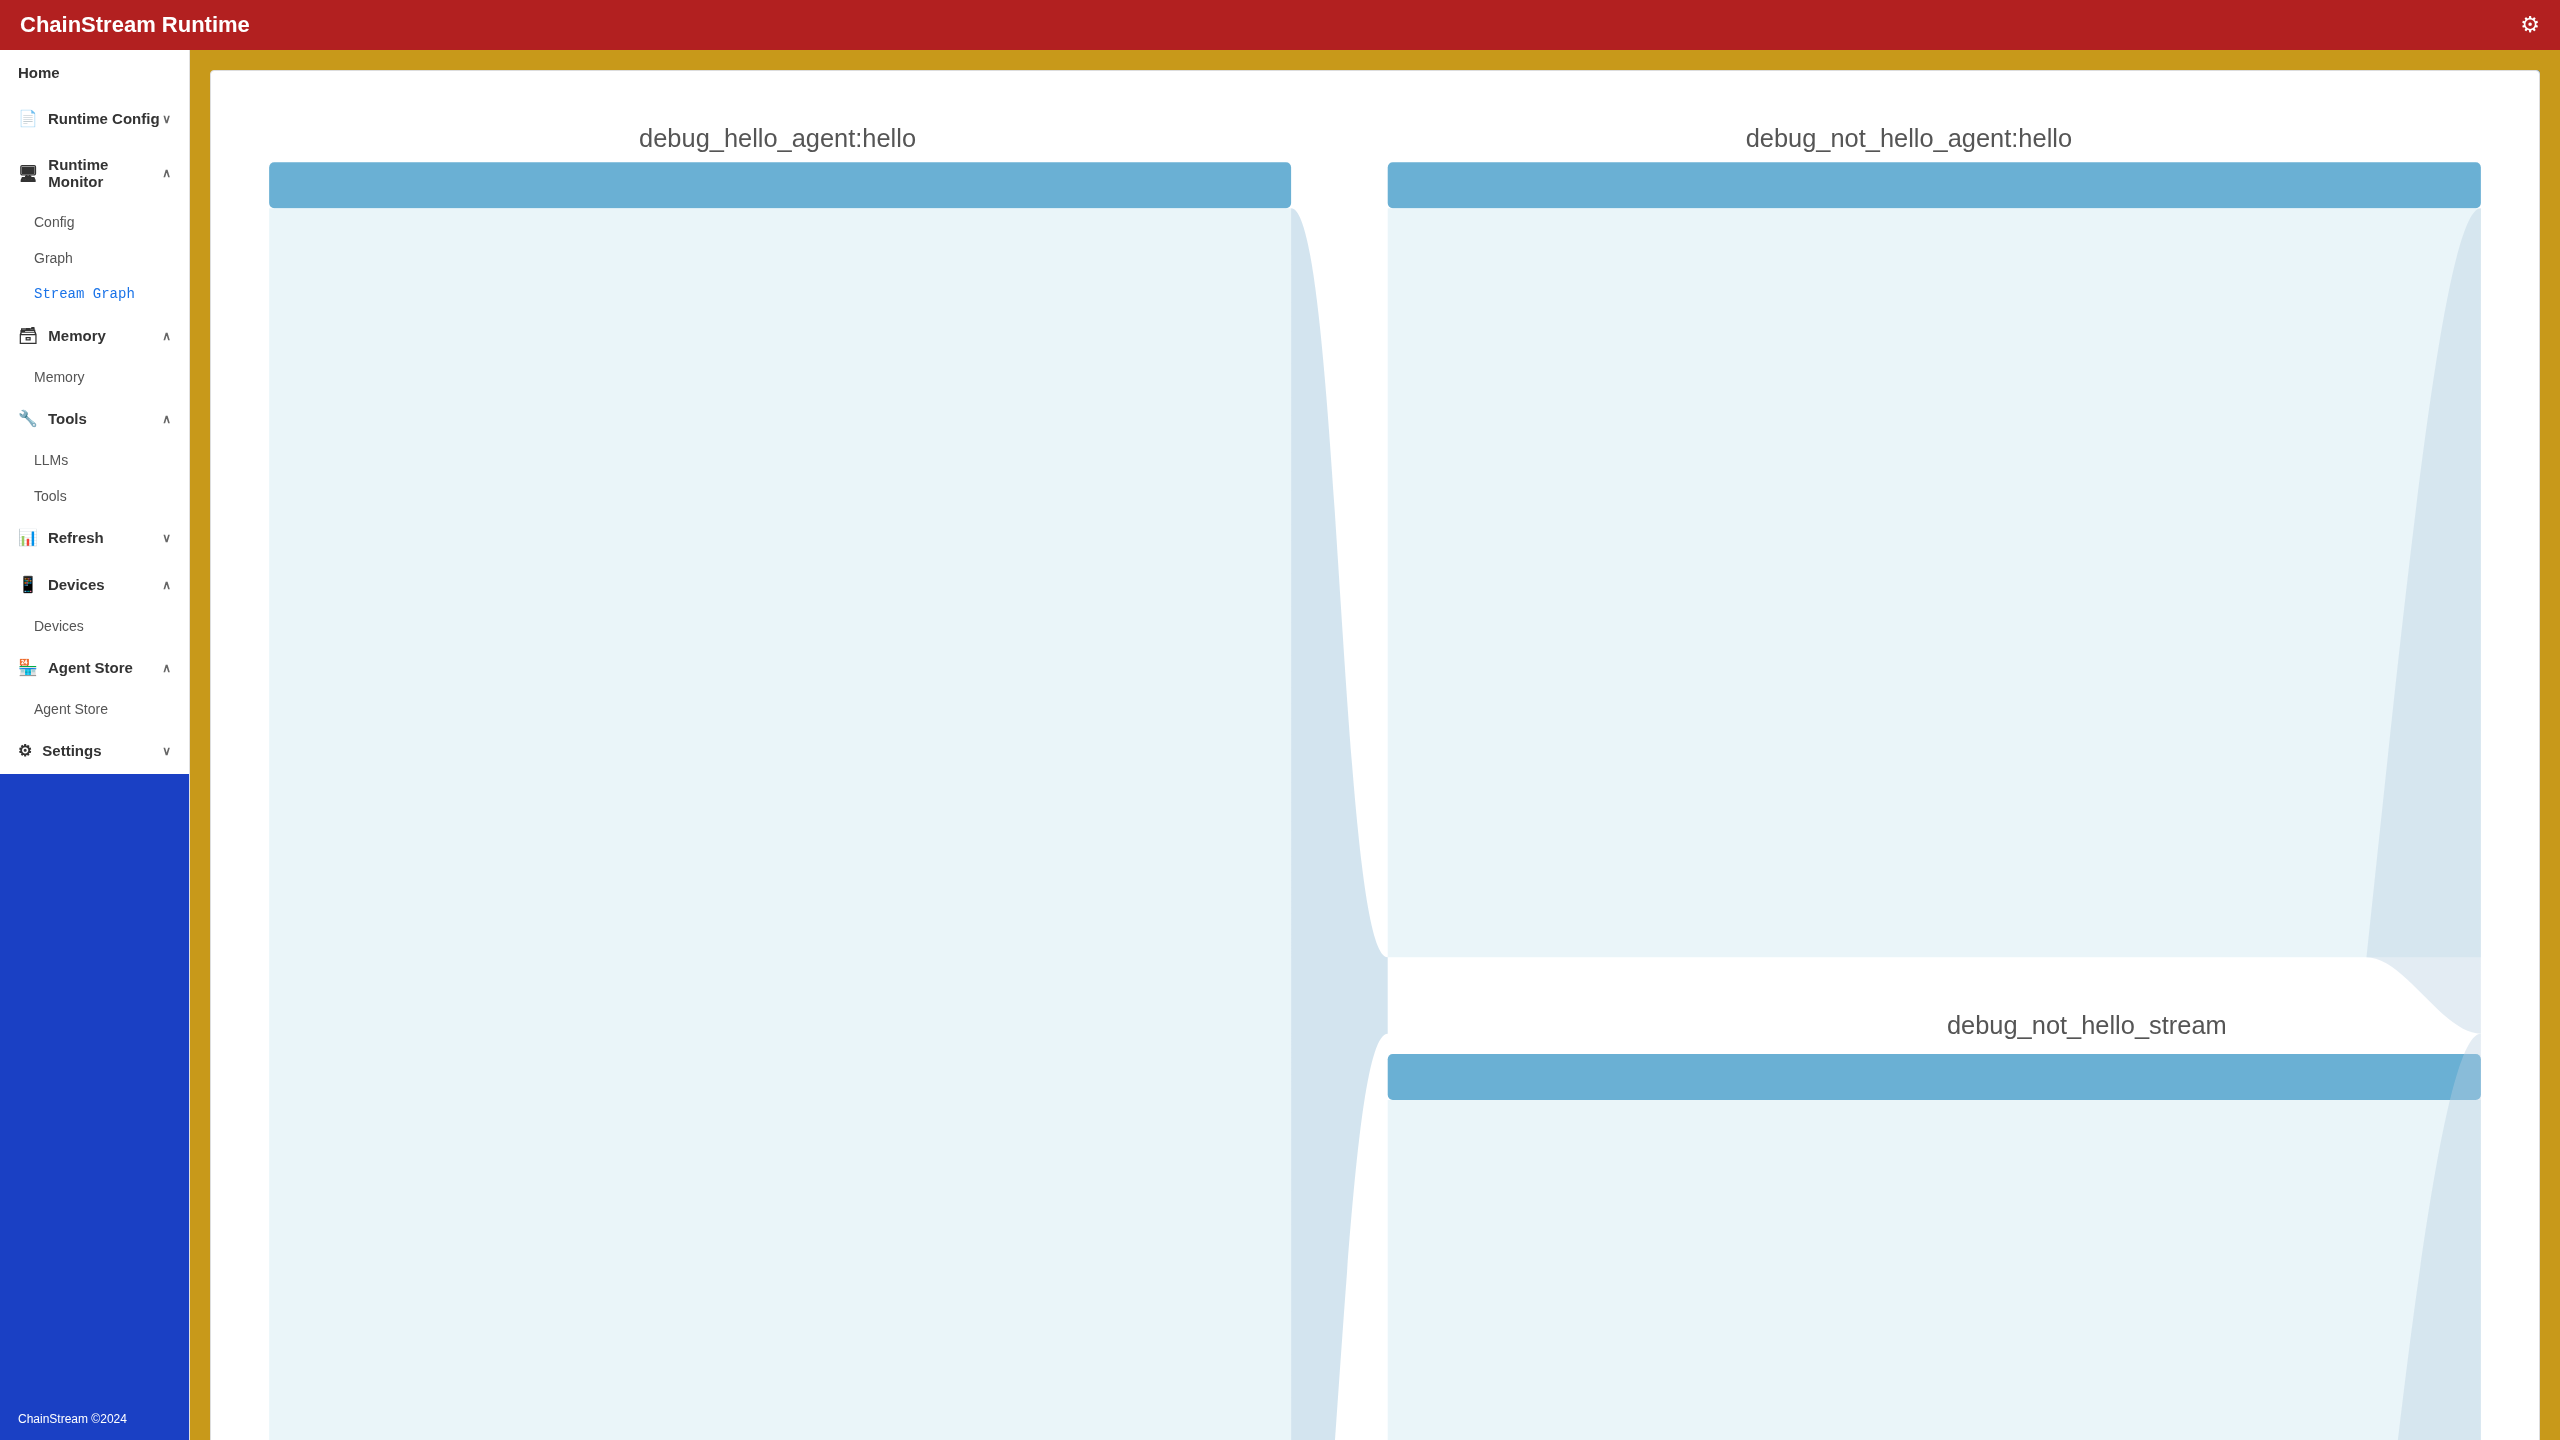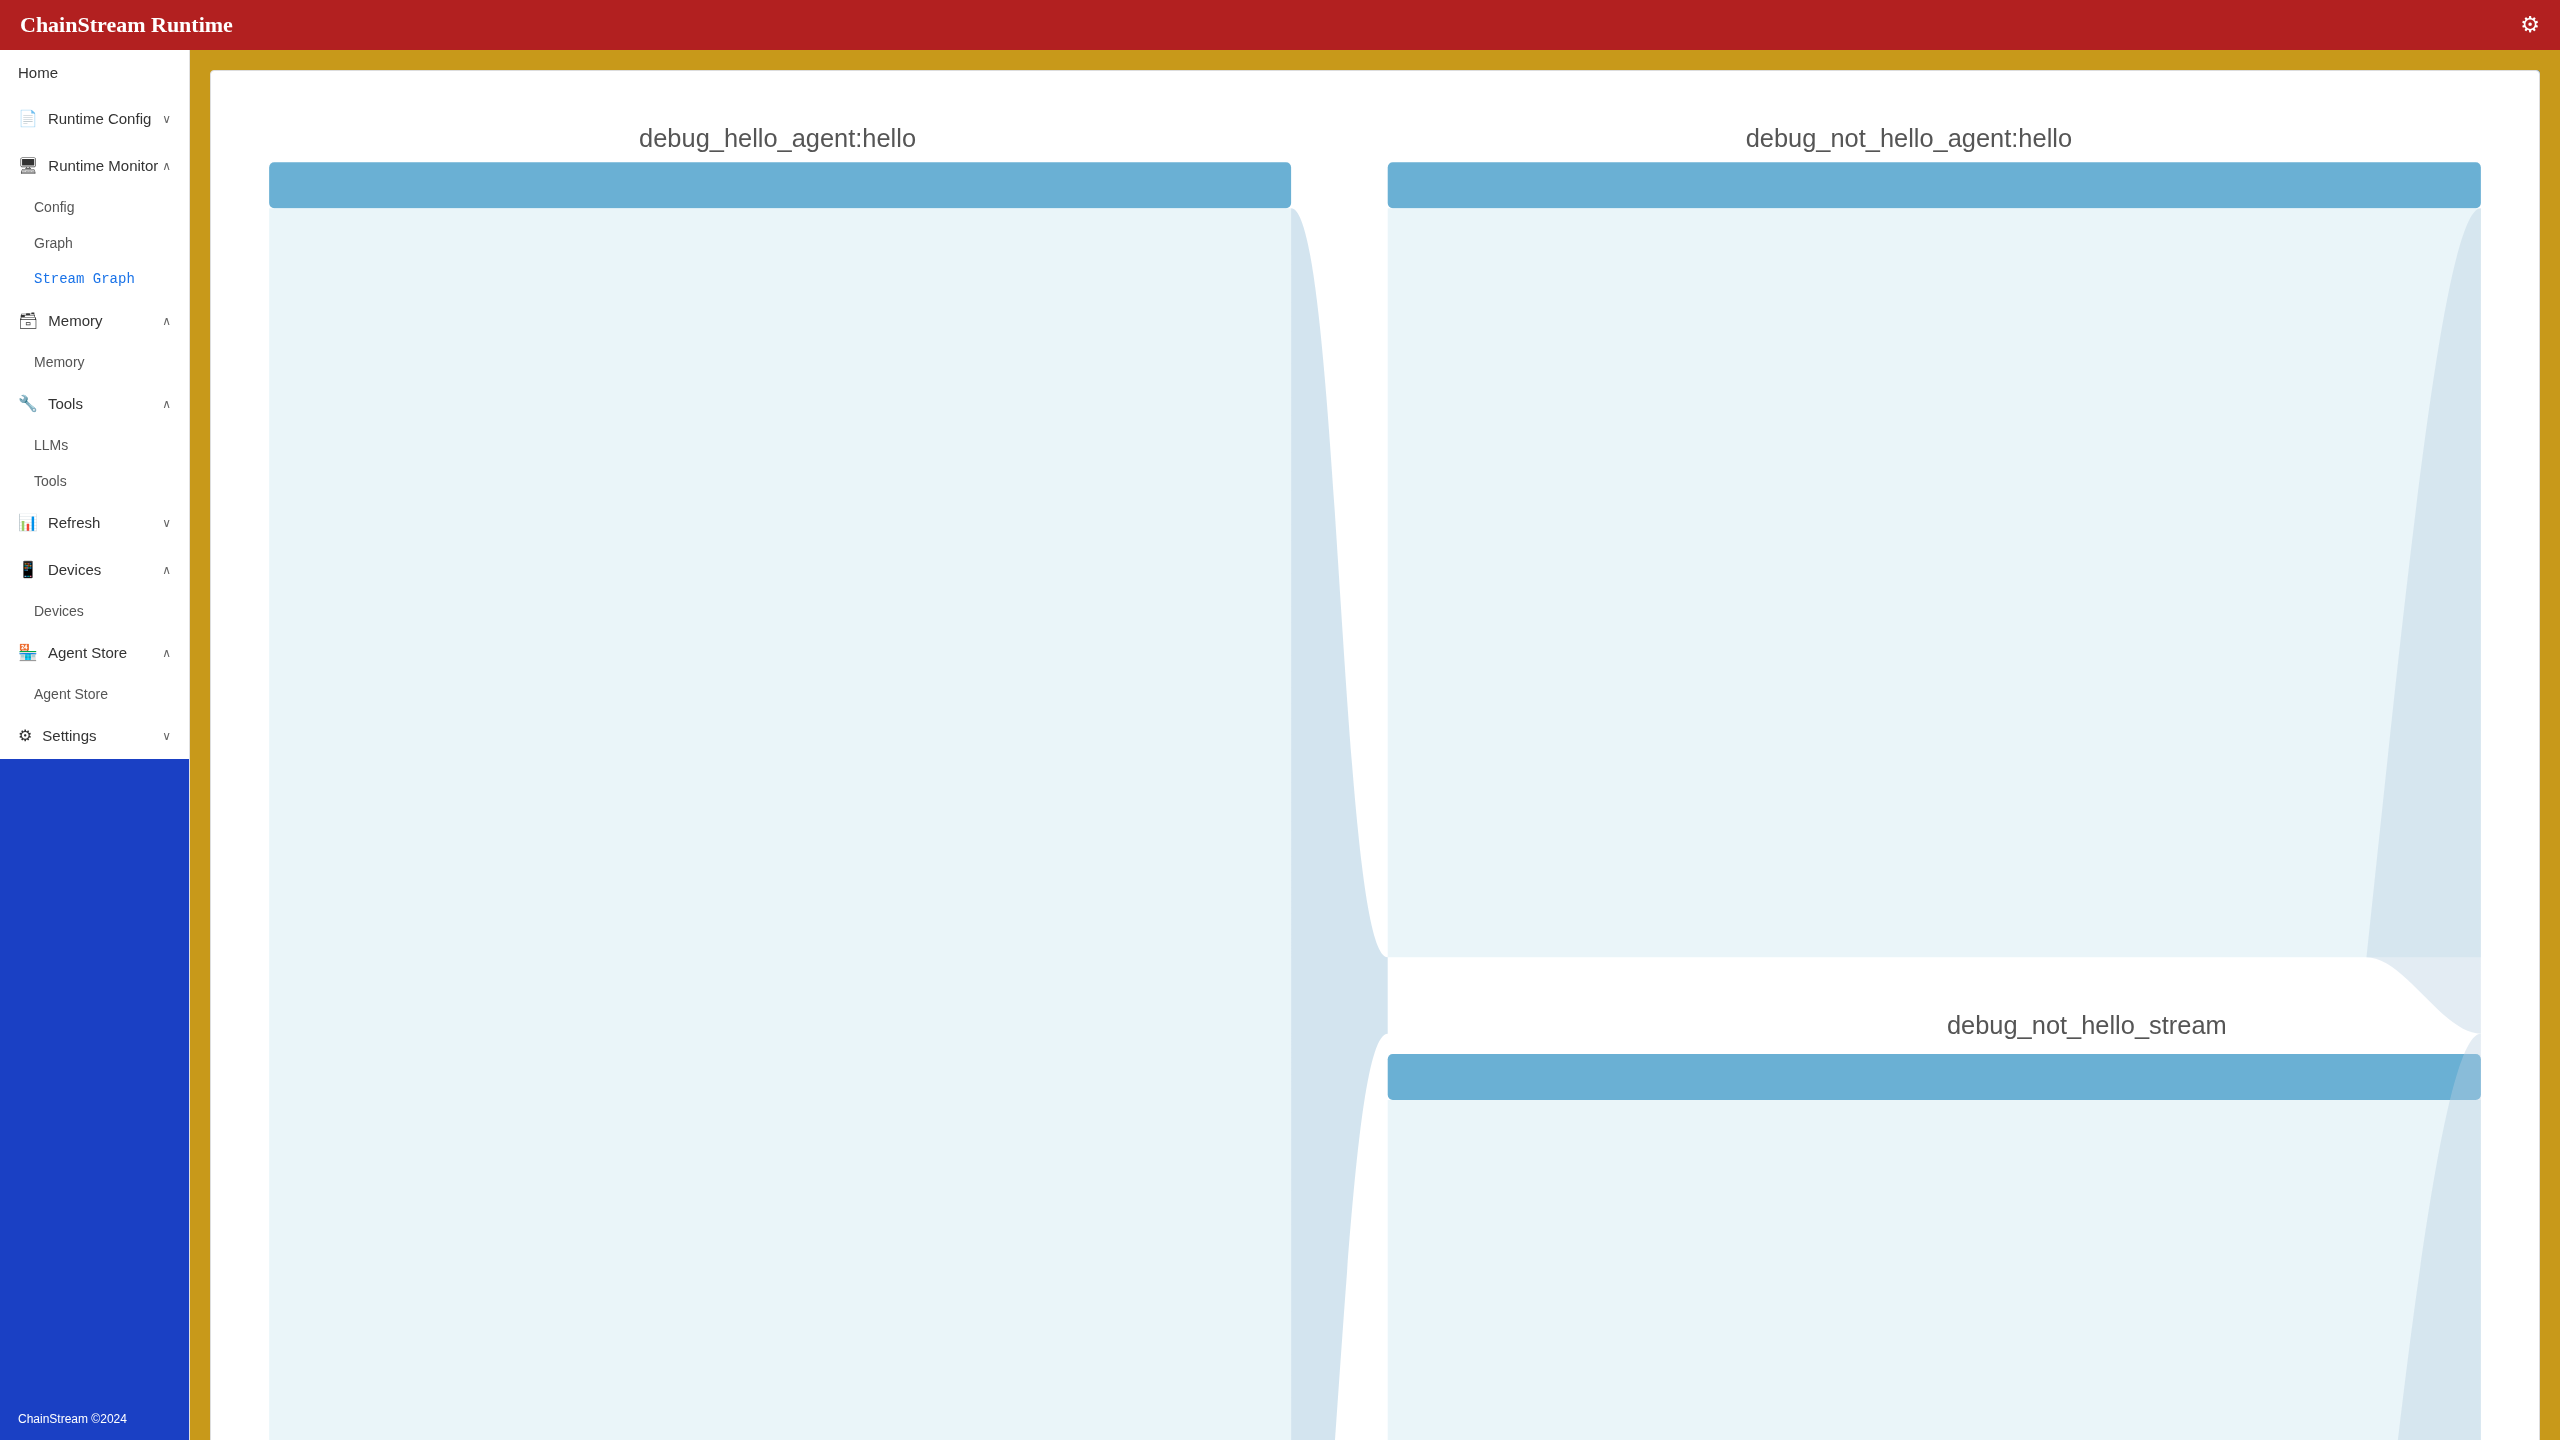--- a/index.html
+++ b/index.html
@@ -12,21 +12,20 @@
       display: flex;
       align-items: center;
       justify-content: space-between;
       padding: 0 20px;
       flex-shrink: 0;
     }
     .topbar-title {
       color: white;
       font-size: 22px;
       font-weight: 600;
-      font-family: Liberation Serif, serif;
     }
     .topbar-gear {
       color: white;
       font-size: 22px;
       cursor: pointer;
     }
 
     
     .main-layout {
       display: flex;
@@ -45,20 +44,21 @@
       border-right: 1px solid #e0e0e0;
     }
     .sidebar-item {
       padding: 14px 18px;
       font-size: 15px;
       color: #333;
       cursor: pointer;
       display: flex;
       align-items: center;
       justify-content: space-between;
+      font-weight: bold;
     }
     .sidebar-item .icon { margin-right: 10px; font-size: 16px; }
     .sidebar-item .chevron { font-size: 12px; color: #666; }
     .sidebar-child {
       padding: 10px 18px 10px 34px;
       font-size: 14px;
       color: #555;
       cursor: pointer;
     }
     .sidebar-child.active { color: #1a73e8; font-weight: 500; font-family: Liberation Mono, monospace; }

